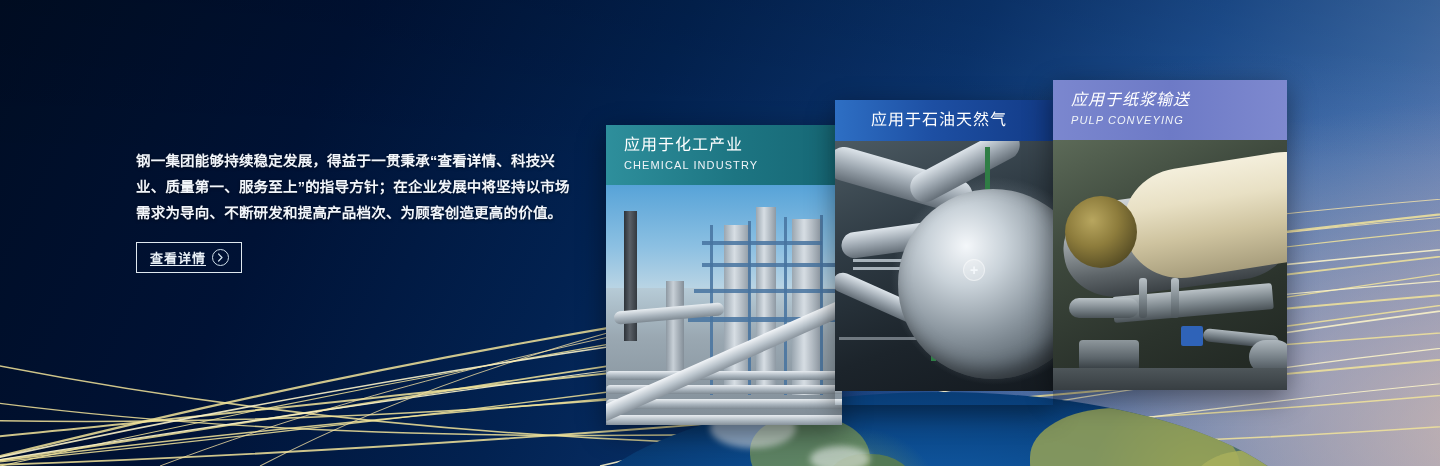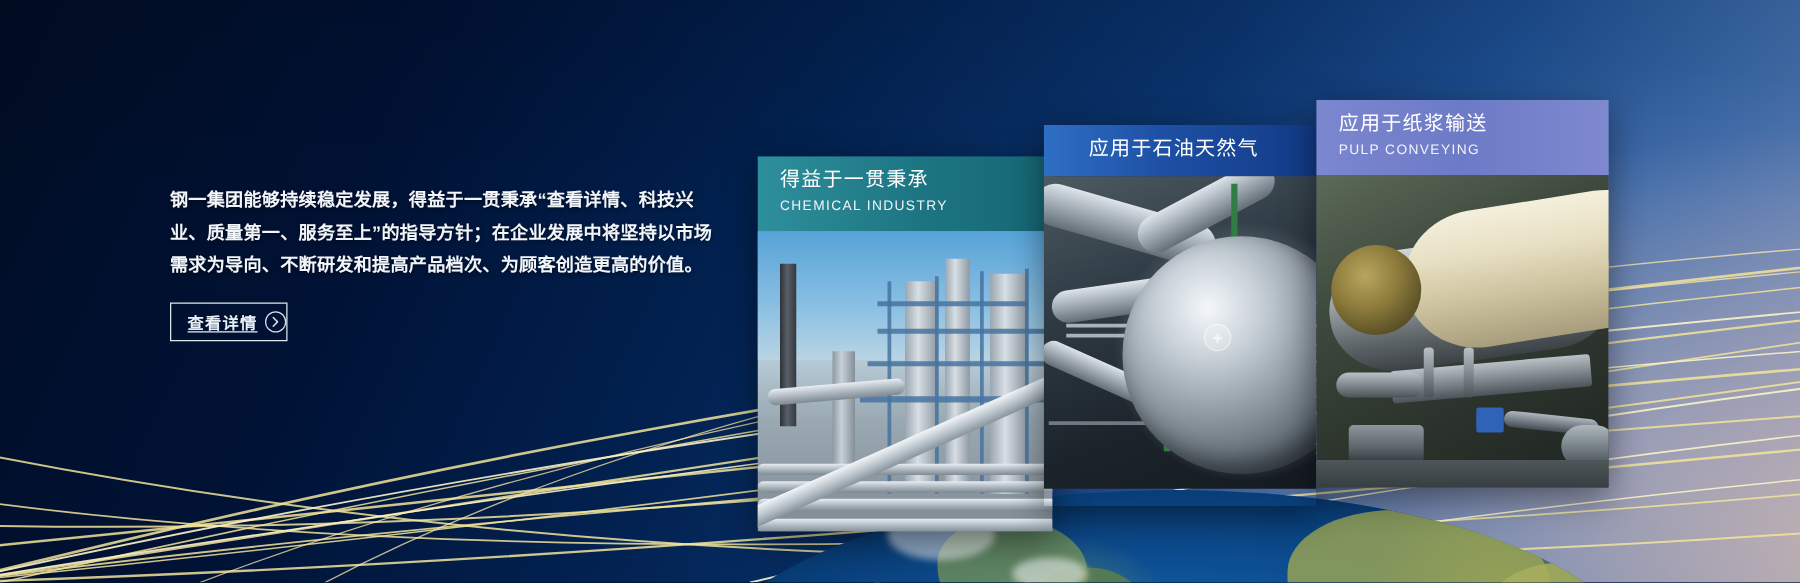--- a/index.html
+++ b/index.html
@@ -45,21 +45,21 @@
     text-shadow:0 2px 6px rgba(0,0,0,0.45);
     white-space:nowrap;
   }
   .desc{
     margin:16px 0 0 0;width:438px;
     font-size:14.5px;line-height:26px;color:#f2f6fb;font-weight:bold;
     letter-spacing:0.2px;text-shadow:0 1px 3px rgba(0,0,0,0.5);
   }
   .more-btn{
     display:inline-flex;align-items:center;gap:6px;
-    margin-top:16px;padding:5px 0 5px 13px;
+    margin-top:16px;padding:5px 12px 5px 13px;
     border:1px solid #dfe8ef;background:transparent;
     color:#e9f1f7;font-size:13px;font-weight:bold;letter-spacing:1px;
     cursor:pointer;font-family:inherit;
   }
   .more-btn .lbl{text-decoration:underline;text-underline-offset:2px;}
   .more-btn .circ{
     width:15px;height:15px;border:1px solid #cfe0ea;border-radius:50%;
     display:inline-flex;align-items:center;justify-content:center;flex:0 0 auto;
   }
   .more-btn .circ svg{display:block;}
@@ -107,21 +107,21 @@
     position:absolute;right:-35px;bottom:12px;width:190px;height:190px;border-radius:50%;
     background:
       radial-gradient(circle at 36% 30%, #f4f7fa 0%, #c9d2d9 22%, #8e99a2 48%, #5b666f 72%, #39434b 100%);
     box-shadow:inset -6px -8px 18px rgba(0,0,0,0.45);
   }
   .oil-duct{position:absolute;background:linear-gradient(180deg,#dde4ea,#9fa9b2 50%,#646e77);border-radius:40px;}
   .oil-rail{position:absolute;height:3px;background:rgba(210,220,228,0.75);}
   .oil-green{position:absolute;width:5px;background:#2f7d45;}
 
   
-  #card-pulp{left:1053px;top:80px;width:234px;height:310px;}
+  #card-pulp{left:1053px;top:80px;width:234px;height:310px;font-style:italic;}
   #card-pulp .hdr{background:linear-gradient(90deg,#7b87cf 0%,#6d7ac6 50%,#7e89cf 100%);}
   #card-pulp .photo{
     height:262px;
     background:linear-gradient(155deg,#5c6a58 0%,#3f4a3e 30%,#2b332c 65%,#1d231f 100%);
   }
   .pulp-roll{
     position:absolute;left:22px;top:26px;width:250px;height:118px;
     border-radius:60px/56px;transform:rotate(-9deg);
     background:linear-gradient(180deg,#f2eedd 0%,#e6dfc6 28%,#cfc6a6 58%,#9e9madera 0%,#8d8a72 100%);
   }
@@ -194,21 +194,21 @@
       <span class="circ">
         <svg width="7" height="9" viewBox="0 0 7 9" aria-hidden="true">
           <path d="M1.6 1 L5 4.5 L1.6 8" fill="none" stroke="#cfe0ea" stroke-width="1.2" stroke-linecap="round" stroke-linejoin="round"></path>
         </svg>
       </span>
     </button>
   </div>
 
   <div class="card" id="card-chem">
     <div class="hdr">
-      <span class="cn">得益于一贯秉承</span>
+      <span class="cn">应用于化工产业</span>
       <span class="en">CHEMICAL INDUSTRY</span>
     </div>
     <div class="photo">
       <div class="chem-sky"></div>
       <div class="chem-stack" style="left:18px;top:26px;width:13px;height:130px;"></div>
       <div class="chem-col" style="left:118px;top:40px;width:26px;height:168px;"></div>
       <div class="chem-col" style="left:150px;top:22px;width:20px;height:186px;"></div>
       <div class="chem-col" style="left:186px;top:34px;width:30px;height:176px;"></div>
       <div class="chem-col" style="left:60px;top:96px;width:18px;height:112px;background:linear-gradient(90deg,#8d98a2,#c8d0d7 40%,#838e98);"></div>
       <div class="chem-beam" style="left:96px;top:56px;width:120px;height:4px;"></div>

